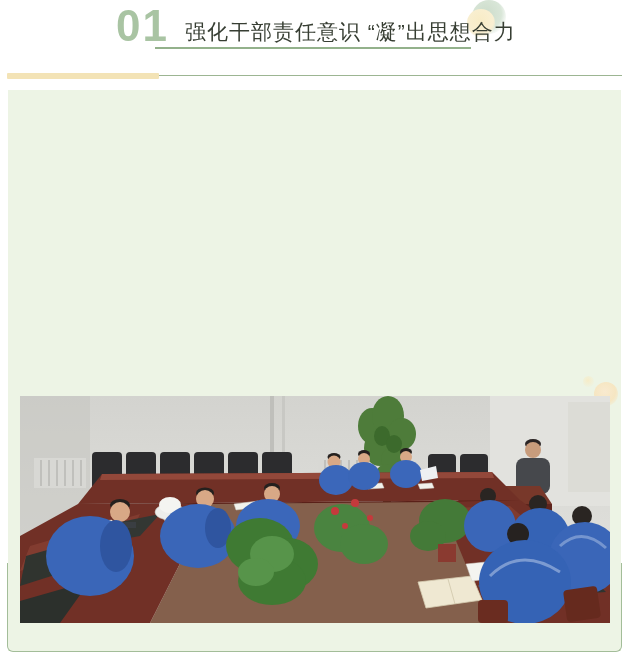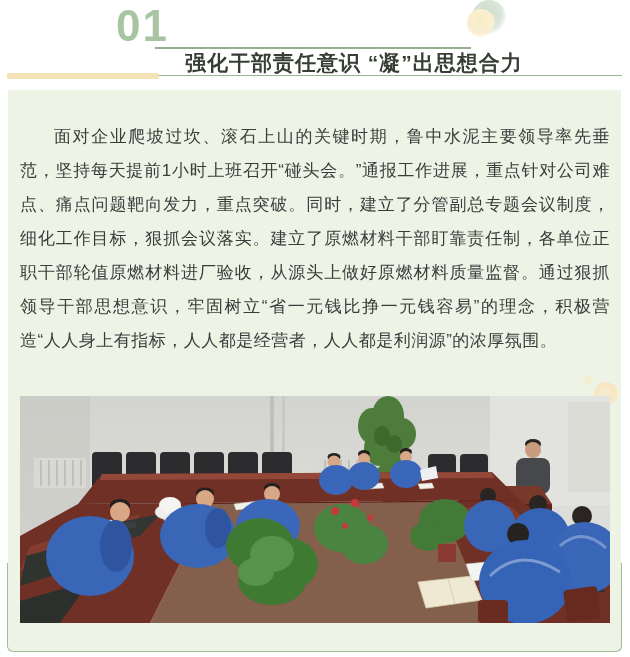--- a/index.html
+++ b/index.html
@@ -9,22 +9,22 @@
     overflow:hidden;
   }
   
   .section-number{
     position:absolute;left:116px;top:4px;
     font-size:44px;line-height:44px;font-weight:700;
     color:#a9c4a3;letter-spacing:2px;
   }
   .section-title{
     position:absolute;left:185px;top:19px;
-    font-size:21px;line-height:26px;font-weight:bold;
-    color:#373e33;letter-spacing:1px;white-space:nowrap;margin-top:31px;
+    font-size:21px;line-height:26px;font-weight:normal;
+    color:#373e33;letter-spacing:1px;white-space:nowrap;
   }
   .title-underline{
     position:absolute;left:155px;top:47px;width:316px;height:2px;
     background:#93b18b;
   }
   .deco-circle-green{
     position:absolute;left:472px;top:0px;width:34px;height:34px;border-radius:50%;
     background:radial-gradient(circle at 40% 40%, #ccdcca 0%, #d9e6d8 55%, rgba(222,234,221,0) 78%);
   }
   .deco-circle-cream{
@@ -81,21 +81,20 @@
   <span class="deco-circle-cream"></span>
   <div class="section-number">01</div>
   <div class="section-title">强化干部责任意识 “凝”出思想合力</div>
   <div class="title-underline"></div>
 </div>
 
 <div class="divider-cream"></div>
 <div class="divider-line"></div>
 
 <div class="card">
-  <p class="body-paragraph">面对企业爬坡过坎、滚石上山的关键时期，鲁中水泥主要领导率先垂范，坚持每天提前1小时上班召开“碰头会。”通报工作进展，重点针对公司难点、痛点问题靶向发力，重点突破。同时，建立了分管副总专题会议制度，细化工作目标，狠抓会议落实。建立了原燃材料干部盯靠责任制，各单位正职干部轮值原燃材料进厂验收，从源头上做好原燃材料质量监督。通过狠抓领导干部思想意识，牢固树立“省一元钱比挣一元钱容易”的理念，积极营造“人人身上有指标，人人都是经营者，人人都是利润源”的浓厚氛围。</p>
 
   <span class="card-deco-circle-small"></span>
   <span class="card-deco-circle-large"></span>
 
   <div class="photo">
     <svg viewBox="0 0 590 227" xmlns="http://www.w3.org/2000/svg">
       <defs>
         <linearGradient id="wall" x1="0" y1="0" x2="0" y2="1">
           <stop offset="0" stop-color="#d3d3cf"></stop>
           <stop offset="1" stop-color="#e5e5e1"></stop>

